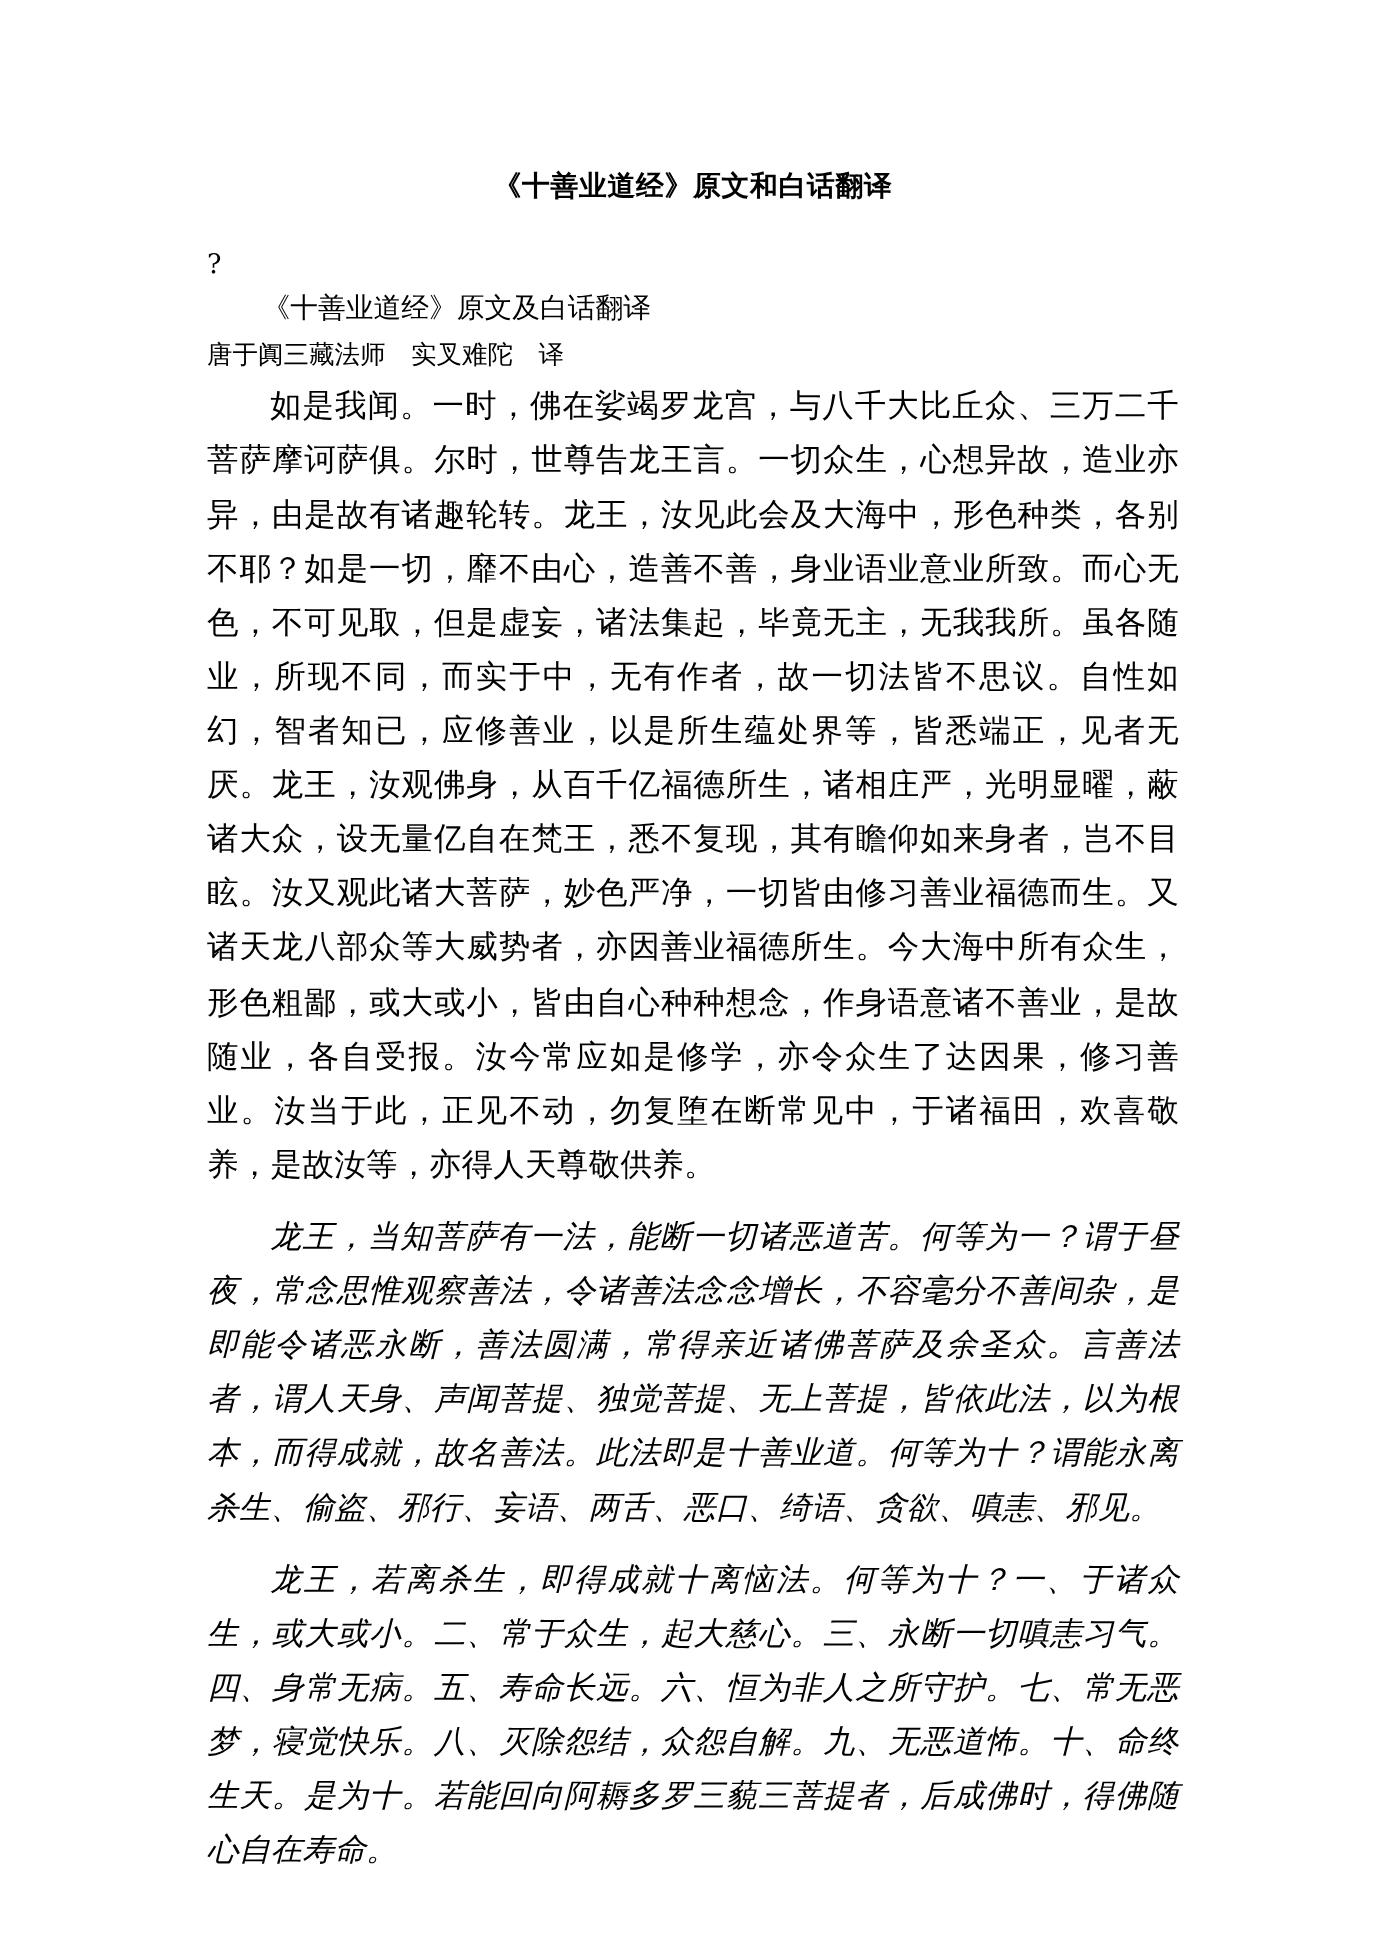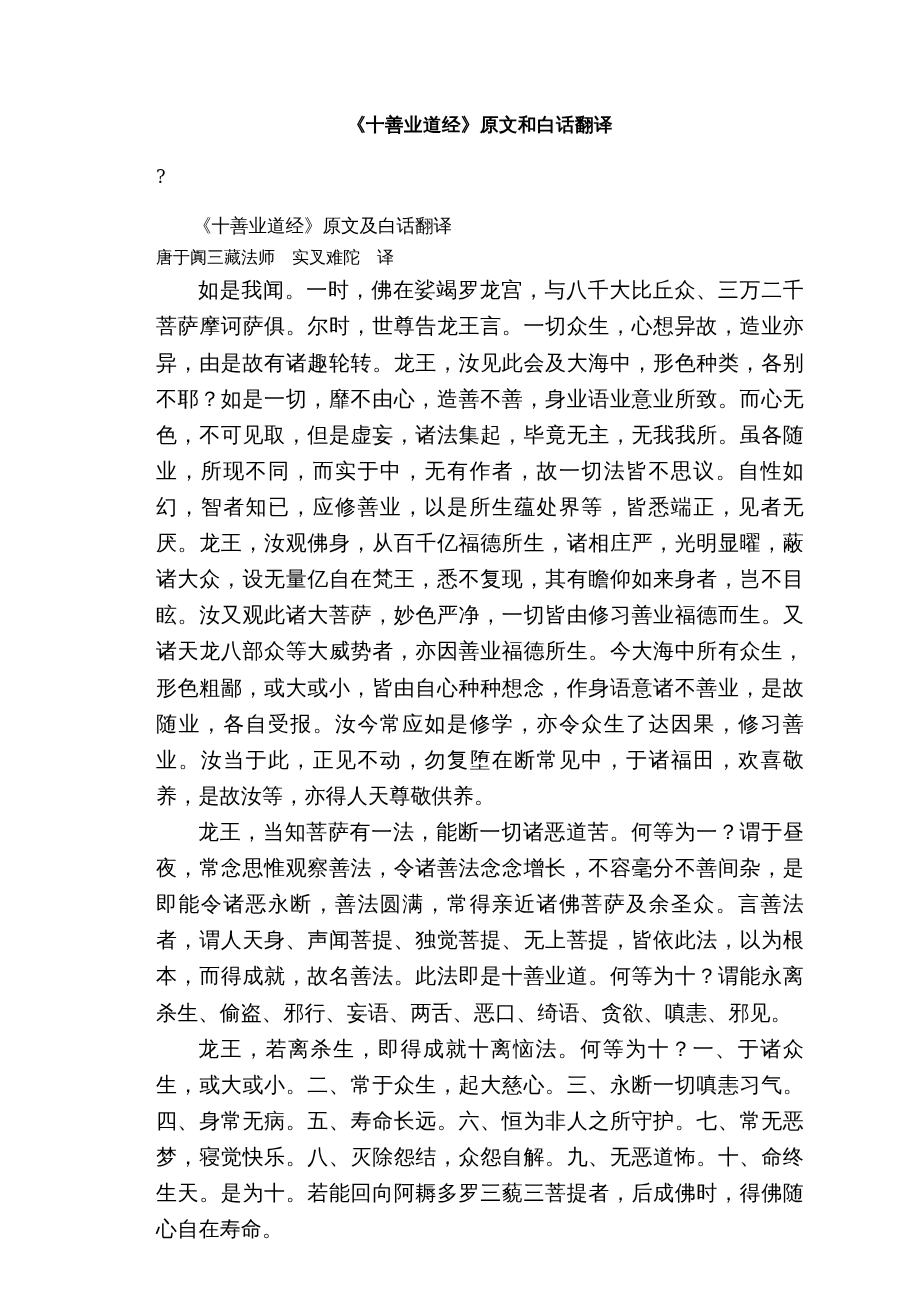--- a/index.html
+++ b/index.html
@@ -16,21 +16,21 @@
   .page {
     position: relative;
     width: 920px;
     height: 1302px;
     box-sizing: border-box;
     padding: 0;
     overflow: hidden;
   }
   .content {
     position: absolute;
-    left: 156px;
+    left: 138px;
     top: 112px;
     width: 648px;
   }
   .doc-title {
     text-align: center;
     font-family: "DejaVu Sans", "Liberation Sans", sans-serif;
     font-weight: bold;
     font-size: 18.5px;
     letter-spacing: 0.5px;
     margin: 0 0 0 0;
@@ -38,40 +38,41 @@
   }
   .qmark {
     font-size: 18px;
     line-height: 1.45;
     margin-top: 26px;
     margin-bottom: 0;
   }
   .subtitle {
     font-size: 18.5px;
     line-height: 1.7;
-    margin: 20px 0 0 0;
+    margin: 0 0 0 0;
     text-indent: 2em;
   }
   .translator {
     font-size: 17px;
     line-height: 1.7;
     margin: 2px 0 0 0;
     white-space: pre;
   }
   p.body-par {
     font-size: 21px;
     line-height: 1.72;
     margin: 0;
     text-align: justify;
     text-justify: inter-ideograph;
     text-indent: 2em;
     letter-spacing: 0.2px;
   }
   p.body-par + p.body-par {
-    margin-top: 0px;
+    margin-top: 12px;
+    font-style: italic;
   }
 </style>
 </head>
 <body>
 
 <div class="page">
   <div class="content">
 
     <h1 class="doc-title">《十善业道经》原文和白话翻译</h1>
 

